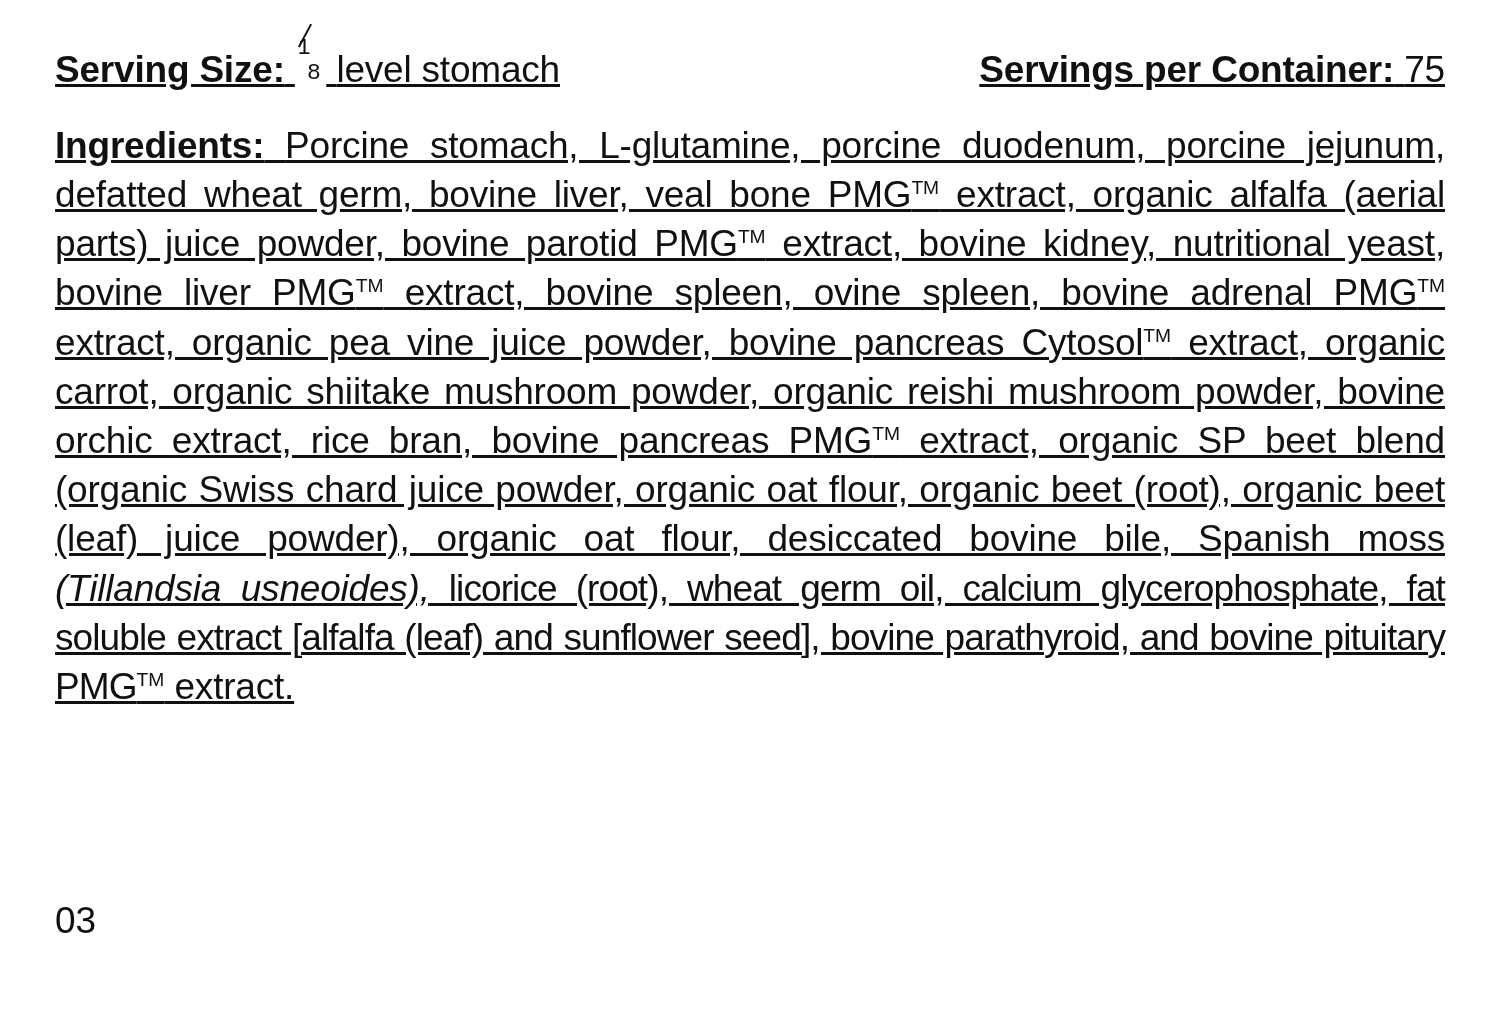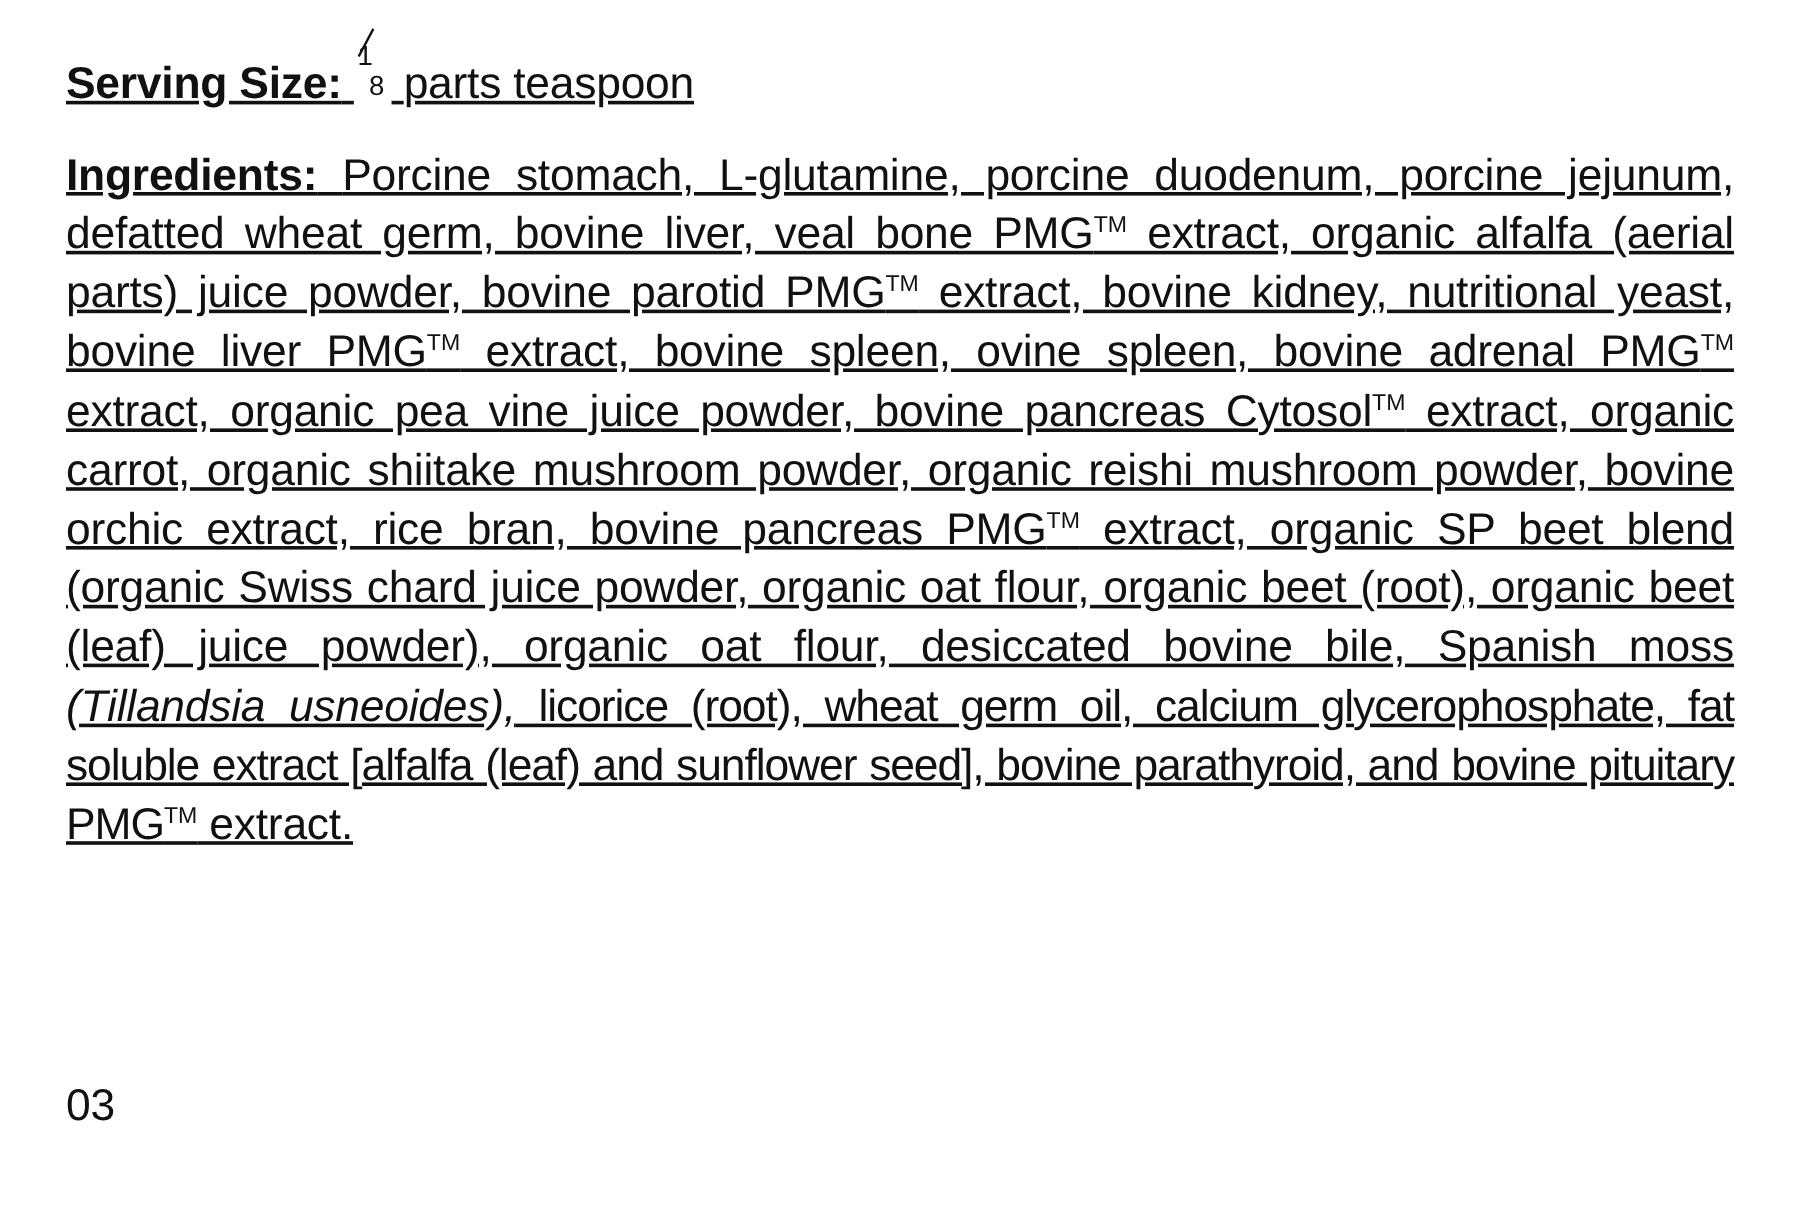--- a/index.html
+++ b/index.html
@@ -105,21 +105,25 @@
 <div class="label">
 
   <div class="serving-row">
     <div class="serving-left">
       <span class="bold">Serving Size:</span>
       <span class="frac">
         <span class="num">1</span>
         <span class="bar"></span>
         <span class="den">8</span>
       </span>
-      <span>parts teaspoon</span>
+      <span>level stomach</span>
+    </div>
+    <div class="serving-right">
+      <span class="bold">Servings per Container:</span>
+      <span>75</span>
     </div>
   </div>
 
   <div class="ingredients">
     <span class="bold">Ingredients:</span>
     <span>Porcine stomach, L-glutamine, porcine duodenum, porcine jejunum, defatted wheat germ, bovine liver, veal bone PMG</span><sup class="tm">TM</sup><span> extract, organic alfalfa (aerial parts) juice powder, bovine parotid PMG</span><sup class="tm">TM</sup><span> extract, bovine kidney, nutritional yeast, bovine liver PMG</span><sup class="tm">TM</sup><span> extract, bovine spleen, ovine spleen, bovine adrenal PMG</span><sup class="tm">TM</sup><span> extract, organic pea vine juice powder, bovine pancreas Cytosol</span><sup class="tm">TM</sup><span> extract, organic carrot, organic shiitake mushroom powder, organic reishi mushroom powder, bovine orchic extract, rice bran, bovine pancreas PMG</span><sup class="tm">TM</sup><span> extract, organic SP beet blend (organic Swiss chard juice powder, organic oat flour, organic beet (root), organic beet (leaf) juice powder), organic oat flour, desiccated bovine bile, Spanish moss </span><span class="italic">(Tillandsia usneoides),</span><span class="tight"> licorice (root), wheat germ oil, calcium glycerophosphate, fat soluble extract [alfalfa (leaf) and sunflower seed], bovine parathyroid, and bovine pituitary PMG</span><sup class="tm">TM</sup><span> extract.</span>
   </div>
 
   <div class="code">03</div>
 

